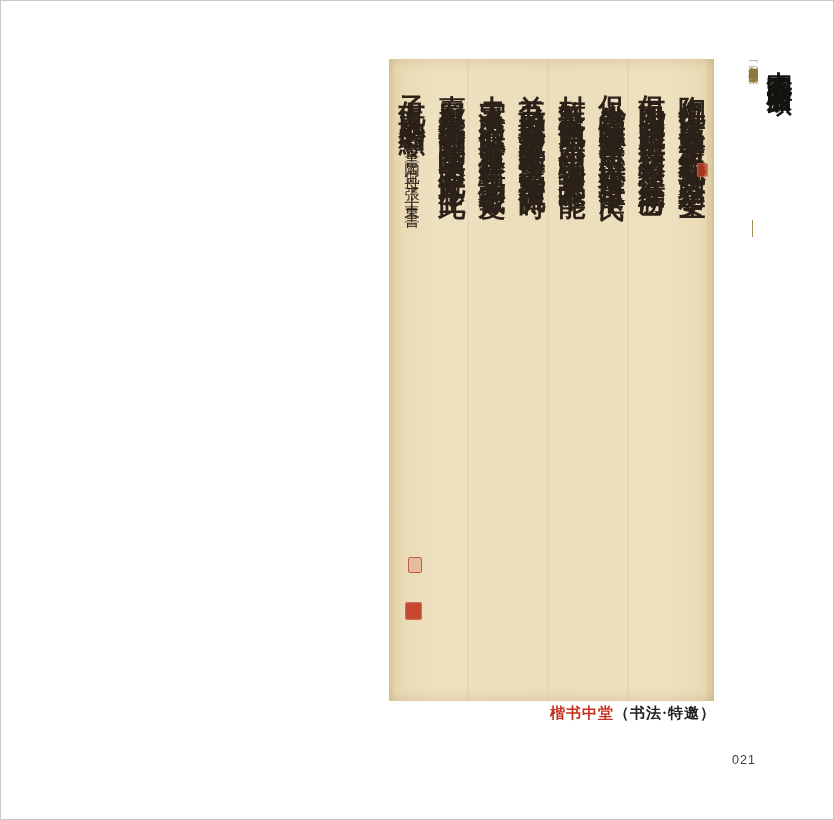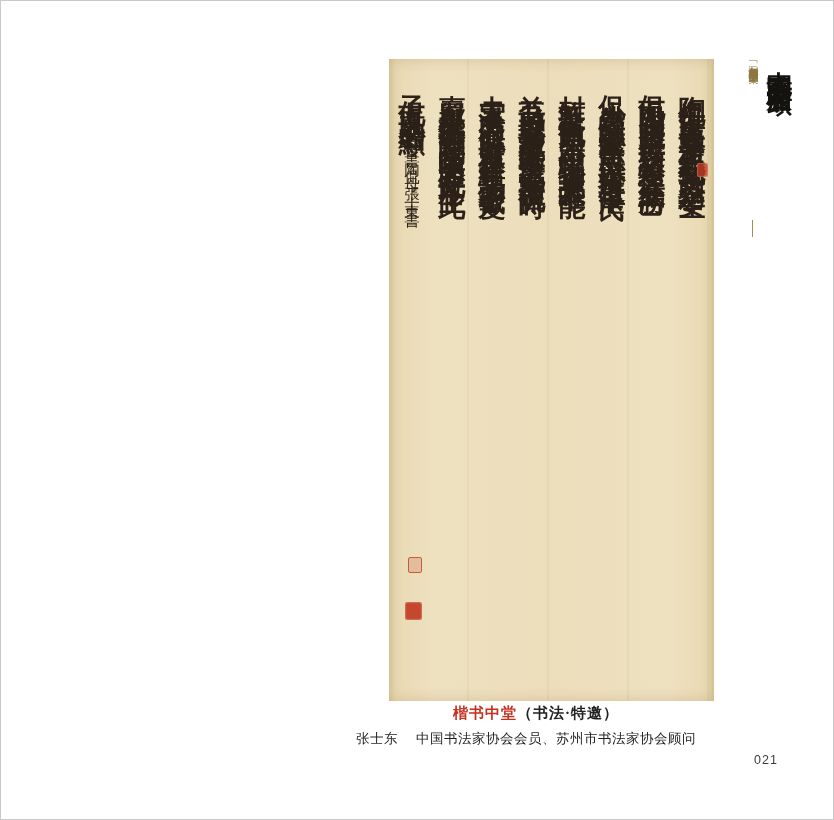--- a/index.html
+++ b/index.html
@@ -92,21 +92,21 @@
   }
   .caption .line1{font-size:15px;letter-spacing:1px;}
   .caption .work-type{color:#c5311f;font-weight:700;}
   .caption .category{color:#222;font-weight:600;}
   .caption .line2{
     font-size:13.5px;margin-top:7px;padding-right:20px;letter-spacing:.5px;
   }
   .caption .artist{margin-right:18px;}
 
   .page-number{
-    position:absolute;left:753px;top:752px;
+    position:absolute;left:731px;top:752px;
     font-family:"Liberation Sans","DejaVu Sans",sans-serif;
     font-size:12.5px;color:#3c3c3c;letter-spacing:1px;
   }
 </style>
 </head>
 <body>
 
 <div class="page">
 
   <div class="artwork">
@@ -131,20 +131,17 @@
   </div>
 
   <div class="series-title">「创元杯」苏州市廉政书画摄影展作品集</div>
   <div class="series-rule"></div>
   <div class="book-title">中國夢廉石頌</div>
 
   <div class="caption">
     <div class="line1">
       <span class="work-type">楷书中堂</span><span class="category">（书法·特邀）</span>
     </div>
-    <div class="line2">
-      <span class="artist">张士东</span><span>中国书法家协会会员、苏州市书法家协会顾问</span>
-    </div>
   </div>
 
   <div class="page-number">021</div>
 
 </div>
 
 </body></html>

